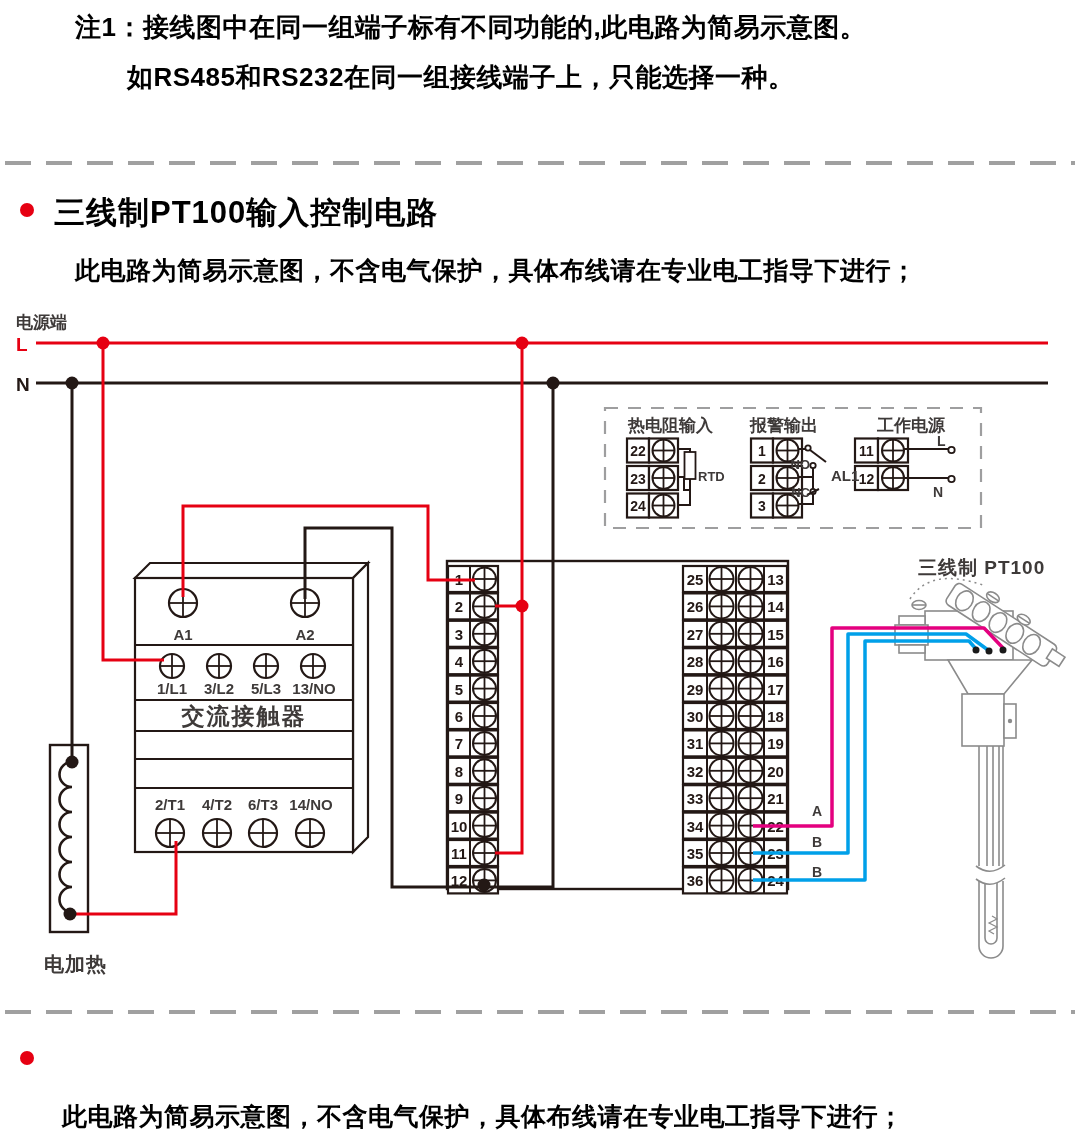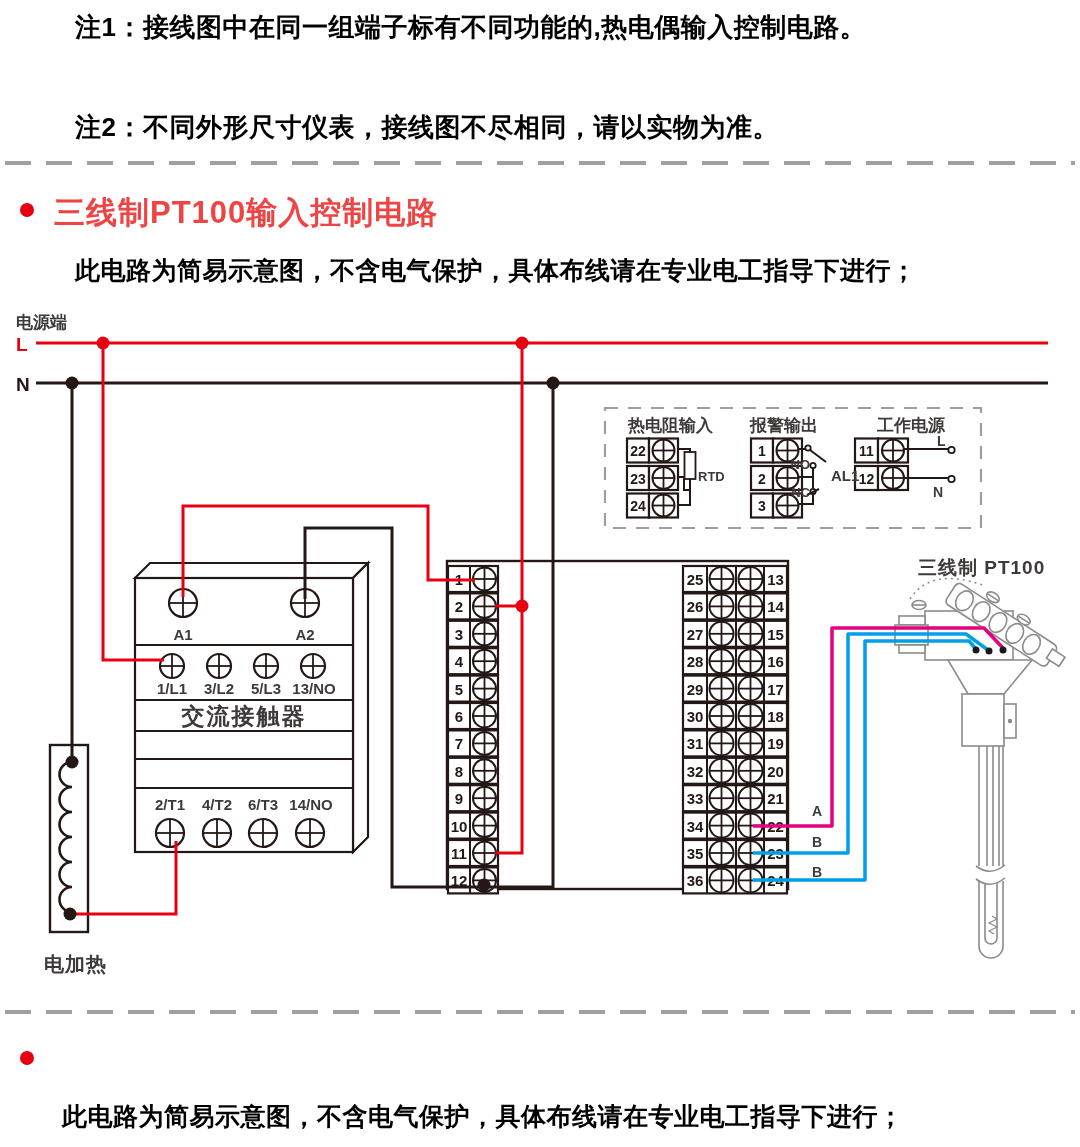--- a/index.html
+++ b/index.html
@@ -4,21 +4,21 @@
 <style>
   :root{
     --red:#e60012; --magenta:#e4007f; --cyan:#00a0e9;
     --ink:#231815; --gray:#8b8b8b; --dash:#a0a0a0; --label:#3e3a39;
   }
   html,body{margin:0;padding:0;background:#fff}
   #page{position:relative;width:1080px;height:1147px;background:#fff;overflow:hidden;
         font-family:"Liberation Sans",sans-serif}
   .txt{position:absolute;color:#000;white-space:nowrap}
   .note{font-size:26px;font-weight:600;letter-spacing:.5px}
-  .sec-title{font-size:31px;font-weight:600;color:#ef4444;letter-spacing:1px}
+  .sec-title{font-size:31px;font-weight:600;color:#000000;letter-spacing:1px}
   .sec-sub{font-size:25px;font-weight:700;letter-spacing:.5px}
   .bullet{position:absolute;width:14px;height:14px;border-radius:50%;background:var(--red)}
   .dash-sep{position:absolute;left:5px;width:1070px;height:4px;
     background:repeating-linear-gradient(to right,var(--dash) 0 26px,transparent 26px 41px)}
   svg{position:absolute;left:0;top:0}
   svg text{font-family:"Liberation Sans",sans-serif}
   .dlabel{font-size:17px;font-weight:700;fill:var(--label)}
   .dlabel15{font-size:15px;font-weight:600;fill:var(--label)}
   .dlabel13{font-size:13px;font-weight:700;fill:var(--label)}
   .dlabel14{font-size:14px;font-weight:700;fill:var(--label)}
@@ -34,22 +34,22 @@
   .thin-ink{stroke:var(--ink);stroke-width:2;fill:none}
   .box-ink{stroke:var(--ink);stroke-width:2.2;fill:#fff}
   .sens{stroke:var(--gray);stroke-width:1.6;fill:none}
   .sensw{stroke:var(--gray);stroke-width:1.6;fill:#fff}
 </style>
 </head>
 <body>
 
 <div id="page">
 
-  <div class="txt note" style="left:75px;top:10px">注1：接线图中在同一组端子标有不同功能的,热电偶输入控制电路。</div>
-  <div class="txt note" style="left:75px;top:110px">注2：不同外形尺寸仪表，接线图不尽相同，请以实物为准。</div>
+  <div class="txt note" style="left:75px;top:10px">注1：接线图中在同一组端子标有不同功能的,此电路为简易示意图。</div>
+  <div class="txt note" style="left:127px;top:60px">如RS485和RS232在同一组接线端子上，只能选择一种。</div>
 
   <div class="dash-sep" style="top:161px"></div>
 
   <div class="bullet" style="left:20px;top:203px"></div>
   <div class="txt sec-title" style="left:54px;top:192px">三线制PT100输入控制电路</div>
   <div class="txt sec-sub" style="left:75px;top:254px">此电路为简易示意图，不含电气保护，具体布线请在专业电工指导下进行；</div>
 
   <svg id="diagram" width="1080" height="1147" viewBox="0 0 1080 1147">
 
     <rect x="447" y="561" width="341" height="328" style="fill:#fff;stroke:var(--ink);stroke-width:2.4"></rect>

